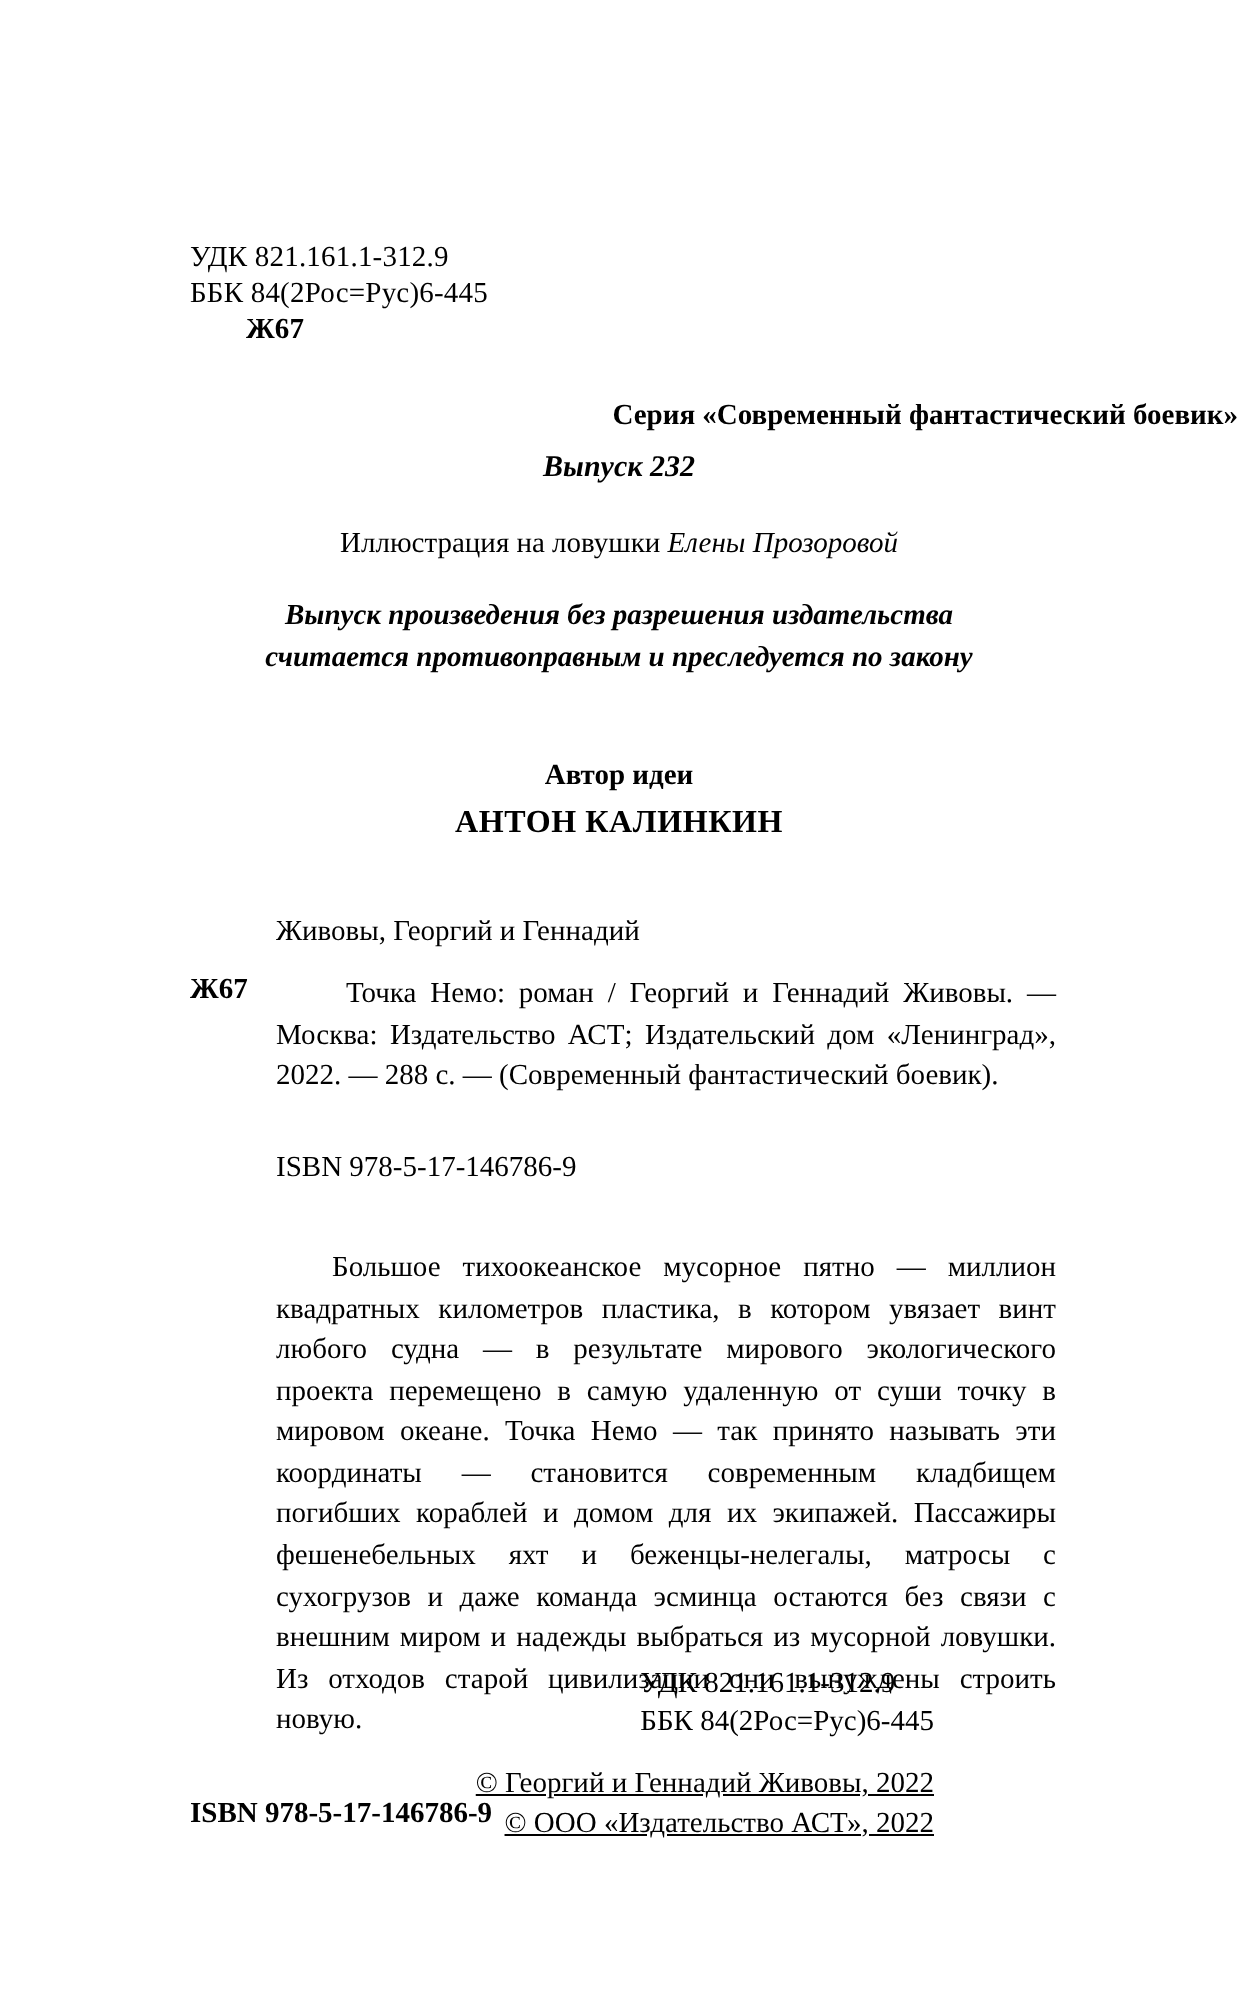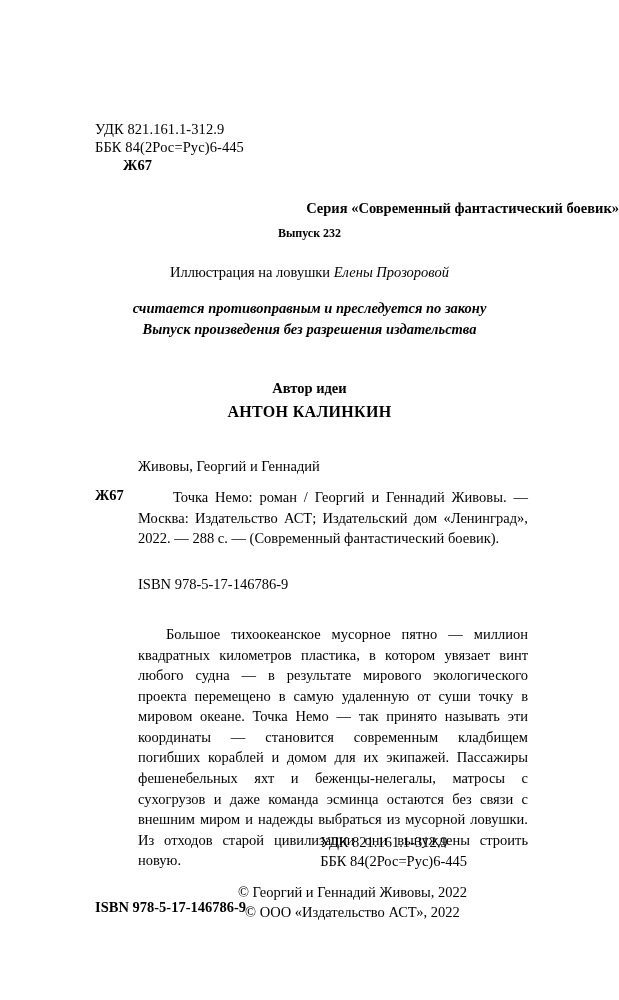--- a/index.html
+++ b/index.html
@@ -42,22 +42,23 @@
     text-align: center;
   }
   .series-name {
     top: 200px;
     font-size: 14.5px;
     font-weight: bold;
     text-align: right;
   }
   .series-issue {
     top: 226px;
-    font-size: 12px;
+    font-size: 15px;
     font-weight: bold;
+    font-style: italic;
   }
   .cover-illus {
     top: 264px;
     font-size: 14.5px;
   }
   .cover-illus i { font-style: italic; }
   .warning {
     top: 298px;
     font-size: 14.5px;
     font-style: italic;
@@ -128,21 +129,22 @@
     font-size: 14.5px;
     line-height: 1.28;
     text-align: left;
   }
   .copyrights {
     position: absolute;
     right: 91px;
     top: 883px;
     font-size: 14.5px;
     line-height: 1.35;
-    text-align: center;
+    text-align: right;
+    text-decoration: underline;
   }
   .isbn-bottom {
     position: absolute;
     left: 95px;
     top: 899px;
     font-size: 14.5px;
     font-weight: bold;
   }
 </style>
 </head>
@@ -155,22 +157,22 @@
     <div class="line">ББК 84(2Рос=Рус)6-445</div>
     <div class="line code3">Ж67</div>
   </div>
 
   <div class="centered-block series-name">Серия «Современный фантастический боевик»</div>
   <div class="centered-block series-issue">Выпуск 232</div>
 
   <div class="centered-block cover-illus"><span>Иллюстрация на ловушки </span><i>Елены Прозоровой</i></div>
 
   <div class="centered-block warning">
+    <div>Выпуск произведения без разрешения издательства</div>
     <div>считается противоправным и преследуется по закону</div>
-    <div>Выпуск произведения без разрешения издательства</div>
   </div>
 
   <div class="centered-block idea-label">Автор идеи</div>
   <div class="centered-block idea-name">АНТОН КАЛИНКИН</div>
 
   <div class="authors">Живовы, Георгий и Геннадий</div>
   <div class="record-code">Ж67</div>
   <div class="record-text">Точка Немо: роман / Георгий и Геннадий Живовы. — Москва: Издательство АСТ; Издательский дом «Ленинград», 2022. — 288 с. — (Современный фантастический боевик).</div>
 
   <div class="isbn-line">ISBN 978-5-17-146786-9</div>

